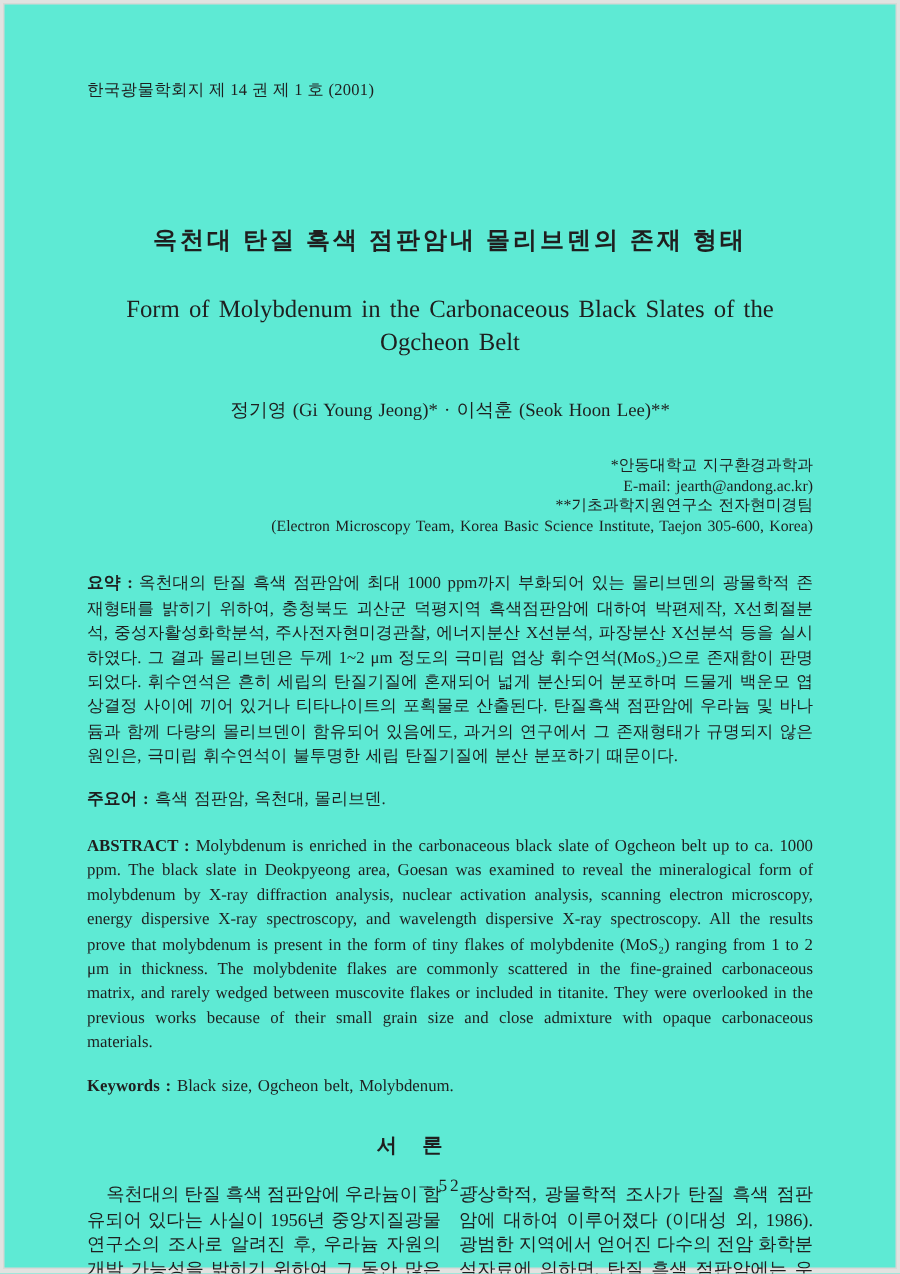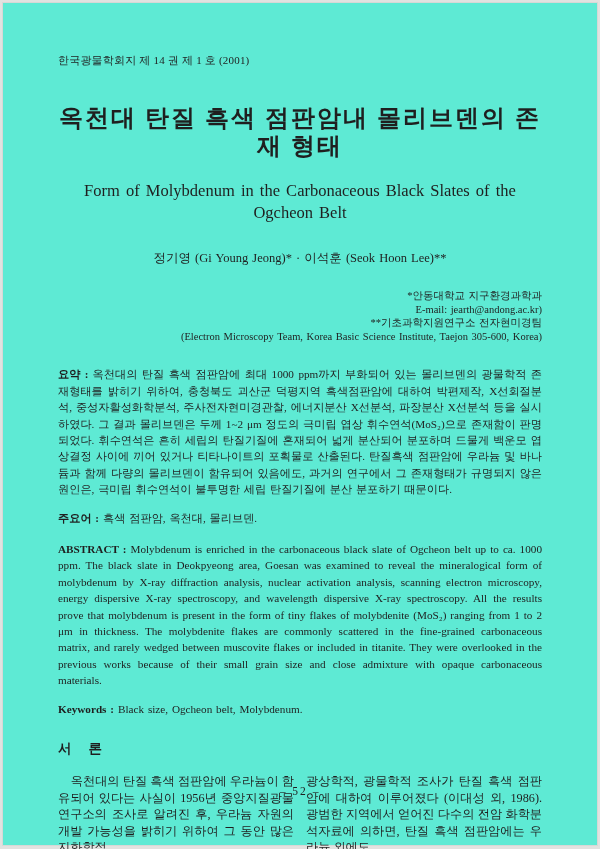--- a/index.html
+++ b/index.html
@@ -19,23 +19,23 @@
     box-sizing: border-box;
     padding: 0 55px;
   }
   .journal-header {
     margin-top: 50px;
     font-size: 11px;
     line-height: 15px;
     letter-spacing: 0.2px;
   }
   .title-ko {
-    margin: 36px 0 0 0;
+    margin: 79px 0 0 0;
     text-align: center;
-    font-size: 24px;
+    font-size: 16px;
     font-weight: bold;
     letter-spacing: 2px;
     line-height: 28px;
   }
   .title-en {
     margin: 20px auto 0 auto;
     max-width: 488px;
     text-align: center;
     font-size: 16.5px;
     font-weight: normal;
@@ -64,21 +64,21 @@
     word-spacing: 1px;
   }
   .abstract-ko { margin-top: 23px; }
   .keywords-ko { margin-top: 12px; }
   .abstract-en { margin-top: 15px; }
   .keywords-en { margin-top: 12px; }
   .label { font-weight: bold; padding-right: 4px; }
   .intro-heading {
     margin-top: 23px;
     width: 237px;
-    text-align: left;
+    text-align: right;
     font-size: 13.5px;
     font-weight: bold;
     word-spacing: 1em;
   }
   .columns {
     margin-top: 15px;
     display: flex;
     gap: 12px;
   }
   .column {

